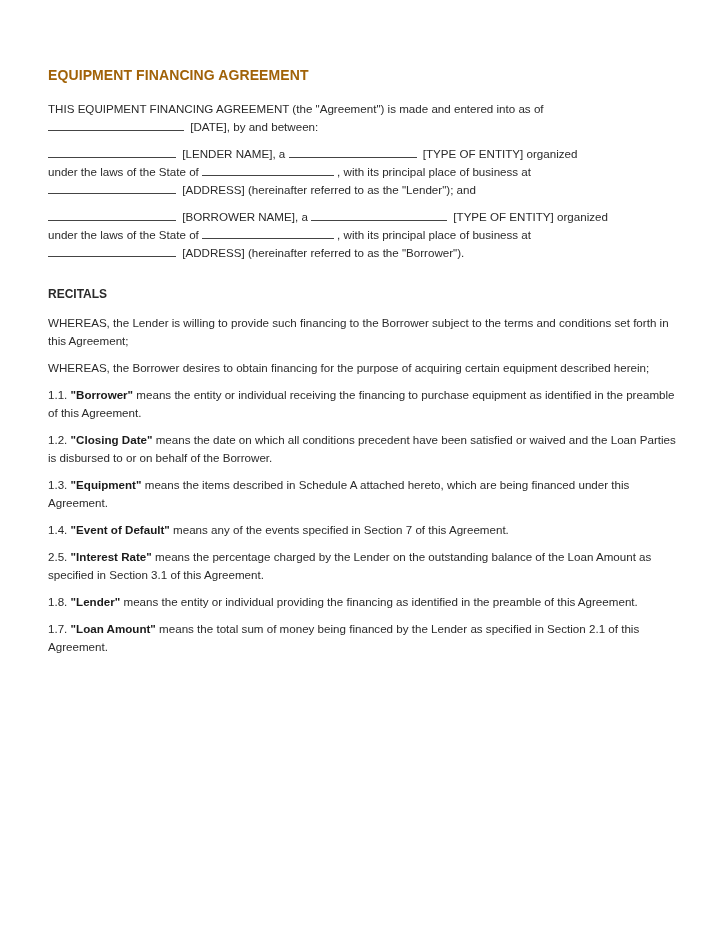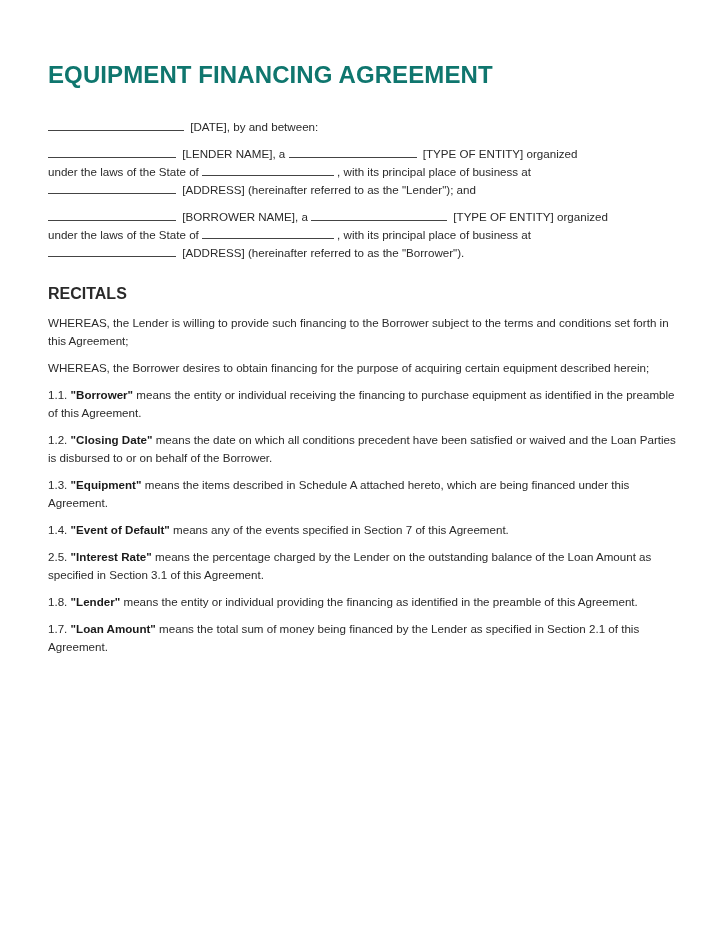--- a/index.html
+++ b/index.html
@@ -4,43 +4,43 @@
 <style>
   html, body { margin: 0; padding: 0; background: #ffffff; }
   body { width: 720px; height: 933px; overflow: hidden; position: relative; }
   .page {
     position: absolute; left: 48px; top: 62px; width: 630px;
     font-family: "Liberation Sans", sans-serif; color: #2a2a2a;
     font-size: 11.6px; line-height: 18px;
   }
   h1 {
     font-family: "Liberation Sans", sans-serif; font-weight: bold;
-    font-size: 24px; line-height: 26px; margin: 0 0 12px 0; color: #0f766e;
+    font-size: 14px; line-height: 26px; margin: 0 0 12px 0; color: #a16207;
     letter-spacing: 0.1px;
   }
   h2 {
     font-family: "Liberation Sans", sans-serif; font-weight: bold;
-    font-size: 16px; line-height: 20px; margin: 22px 0 10px 0; color: #2a2a2a;
+    font-size: 12px; line-height: 20px; margin: 22px 0 10px 0; color: #2a2a2a;
   }
   p { margin: 0 0 9px 0; }
   .blank { display: inline-block; border-bottom: 1px solid #444; height: 11px; vertical-align: baseline; margin-right: 3px; }
   .w136 { width: 136px; }
   .w128 { width: 128px; }
   .w132 { width: 132px; }
   .w136b { width: 136px; }
   .term { font-weight: bold; color: #1a1a1a; }
 </style>
 </head>
 <body>
 
 <div class="page">
   <h1>EQUIPMENT FINANCING AGREEMENT</h1>
 
   <p>
-    <br>
+    <span>THIS EQUIPMENT FINANCING AGREEMENT (the "Agreement") is made and entered into as of</span><br>
     <span class="blank w136"></span>
     <span>[DATE], by and between:</span>
   </p>
 
   <p>
     <span class="blank w128"></span>
     <span>[LENDER NAME], a</span>
     <span class="blank w128"></span>
     <span>[TYPE OF ENTITY] organized</span><br>
     <span>under the laws of the State of</span>

